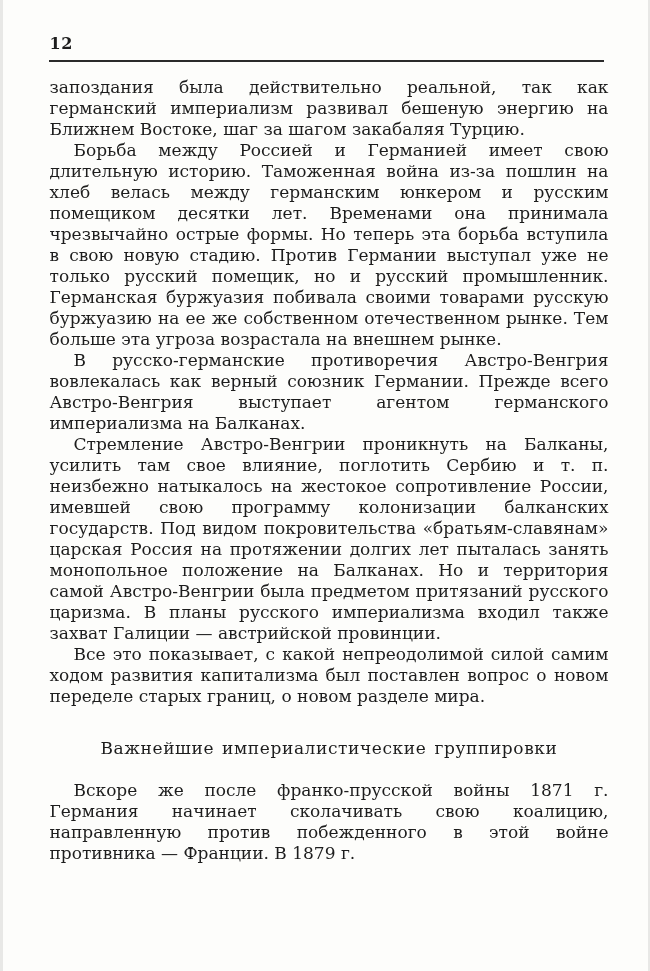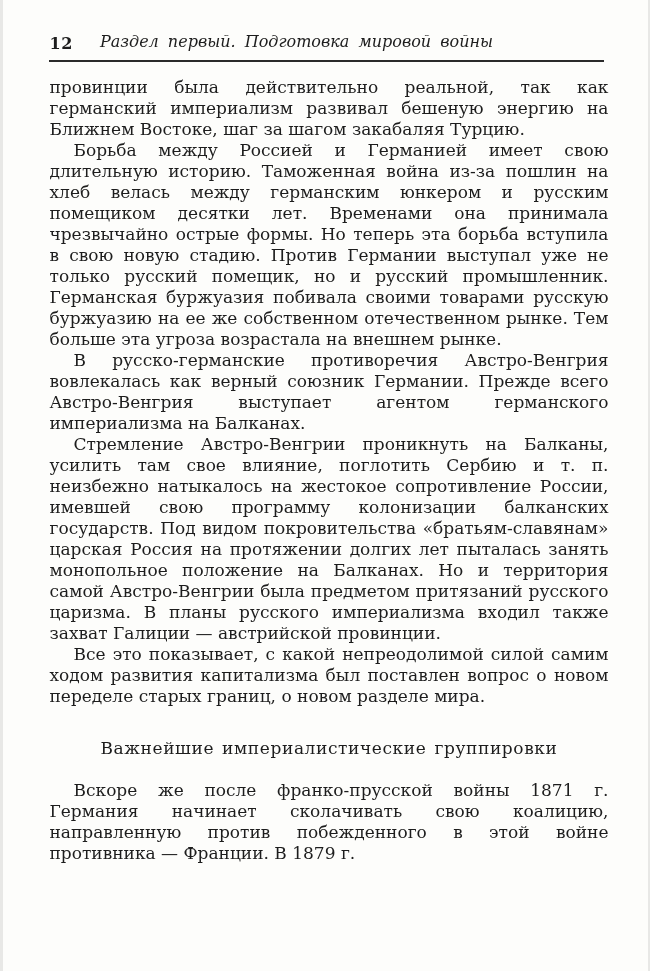--- a/index.html
+++ b/index.html
@@ -76,27 +76,26 @@
     word-spacing: 2px;
   }
 </style>
 </head>
 <body>
 
 <div class="page">
 
   <div class="page-header">
     <span class="page-number">12</span>
-    <span class="running-title">Раздел первый. Подготовка мировой войны</span>
   </div>
 
   <div class="header-rule"></div>
 
   <div class="text-block">
-    <p class="continuation">провинции была действительно реальной, так как германский империализм развивал бешеную энергию на Ближнем Востоке, шаг за шагом закабаляя Турцию.</p>
+    <p class="continuation">запоздания была действительно реальной, так как германский империализм развивал бешеную энергию на Ближнем Востоке, шаг за шагом закабаляя Турцию.</p>
     <p>Борьба между Россией и Германией имеет свою длительную историю. Таможенная война из-за пошлин на хлеб велась между германским юнкером и русским помещиком десятки лет. Временами она принимала чрезвычайно острые формы. Но теперь эта борьба вступила в свою новую стадию. Против Германии выступал уже не только русский помещик, но и русский промышленник. Германская буржуазия побивала своими товарами русскую буржуазию на ее же собственном отечественном рынке. Тем больше эта угроза возрастала на внешнем рынке.</p>
     <p>В русско-германские противоречия Австро-Венгрия вовлекалась как верный союзник Германии. Прежде всего Австро-Венгрия выступает агентом германского империализма на Балканах.</p>
     <p>Стремление Австро-Венгрии проникнуть на Балканы, усилить там свое влияние, поглотить Сербию и т. п. неизбежно натыкалось на жестокое сопротивление России, имевшей свою программу колонизации балканских государств. Под видом покровительства «братьям-славянам» царская Россия на протяжении долгих лет пыталась занять монопольное положение на Балканах. Но и территория самой Австро-Венгрии была предметом притязаний русского царизма. В планы русского империализма входил также захват Галиции — австрийской провинции.</p>
     <p>Все это показывает, с какой непреодолимой силой самим ходом развития капитализма был поставлен вопрос о новом переделе старых границ, о новом разделе мира.</p>
 
     <h2 class="section-heading">Важнейшие империалистические группировки</h2>
 
     <p>Вскоре же после франко-прусской войны 1871 г. Германия начинает сколачивать свою коалицию, направленную против побежденного в этой войне противника — Франции. В 1879 г.</p>
   </div>
 

